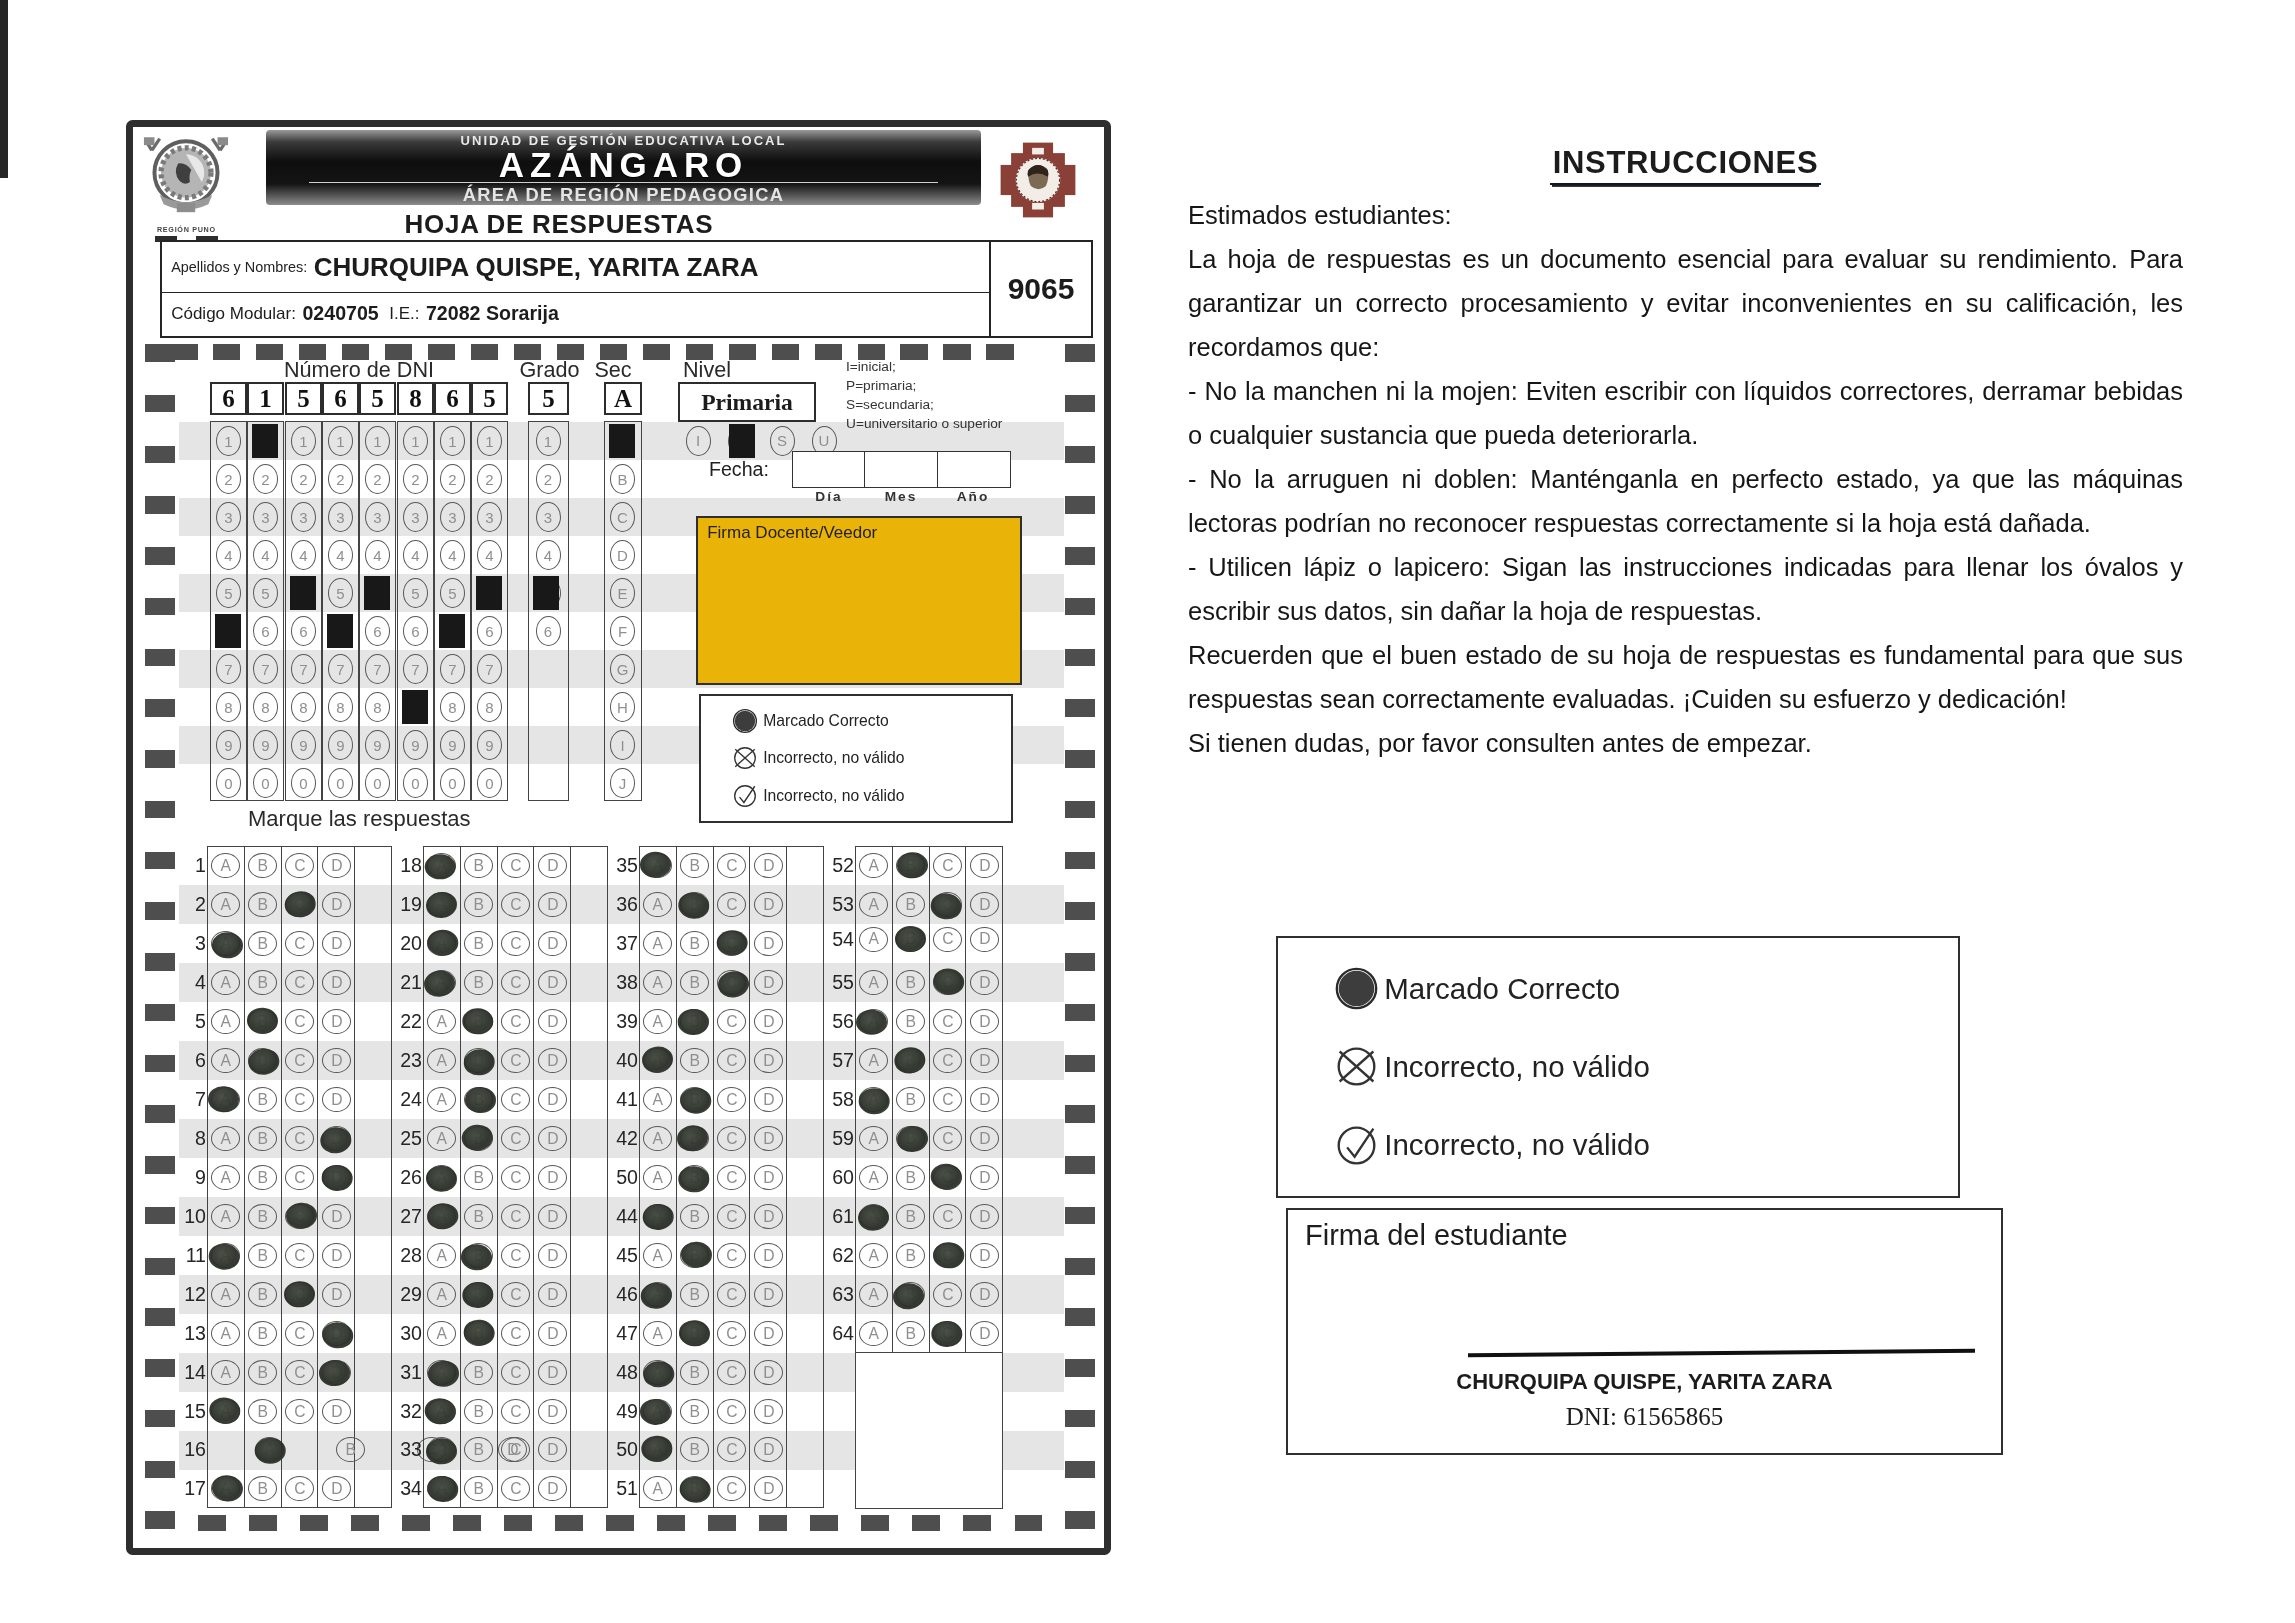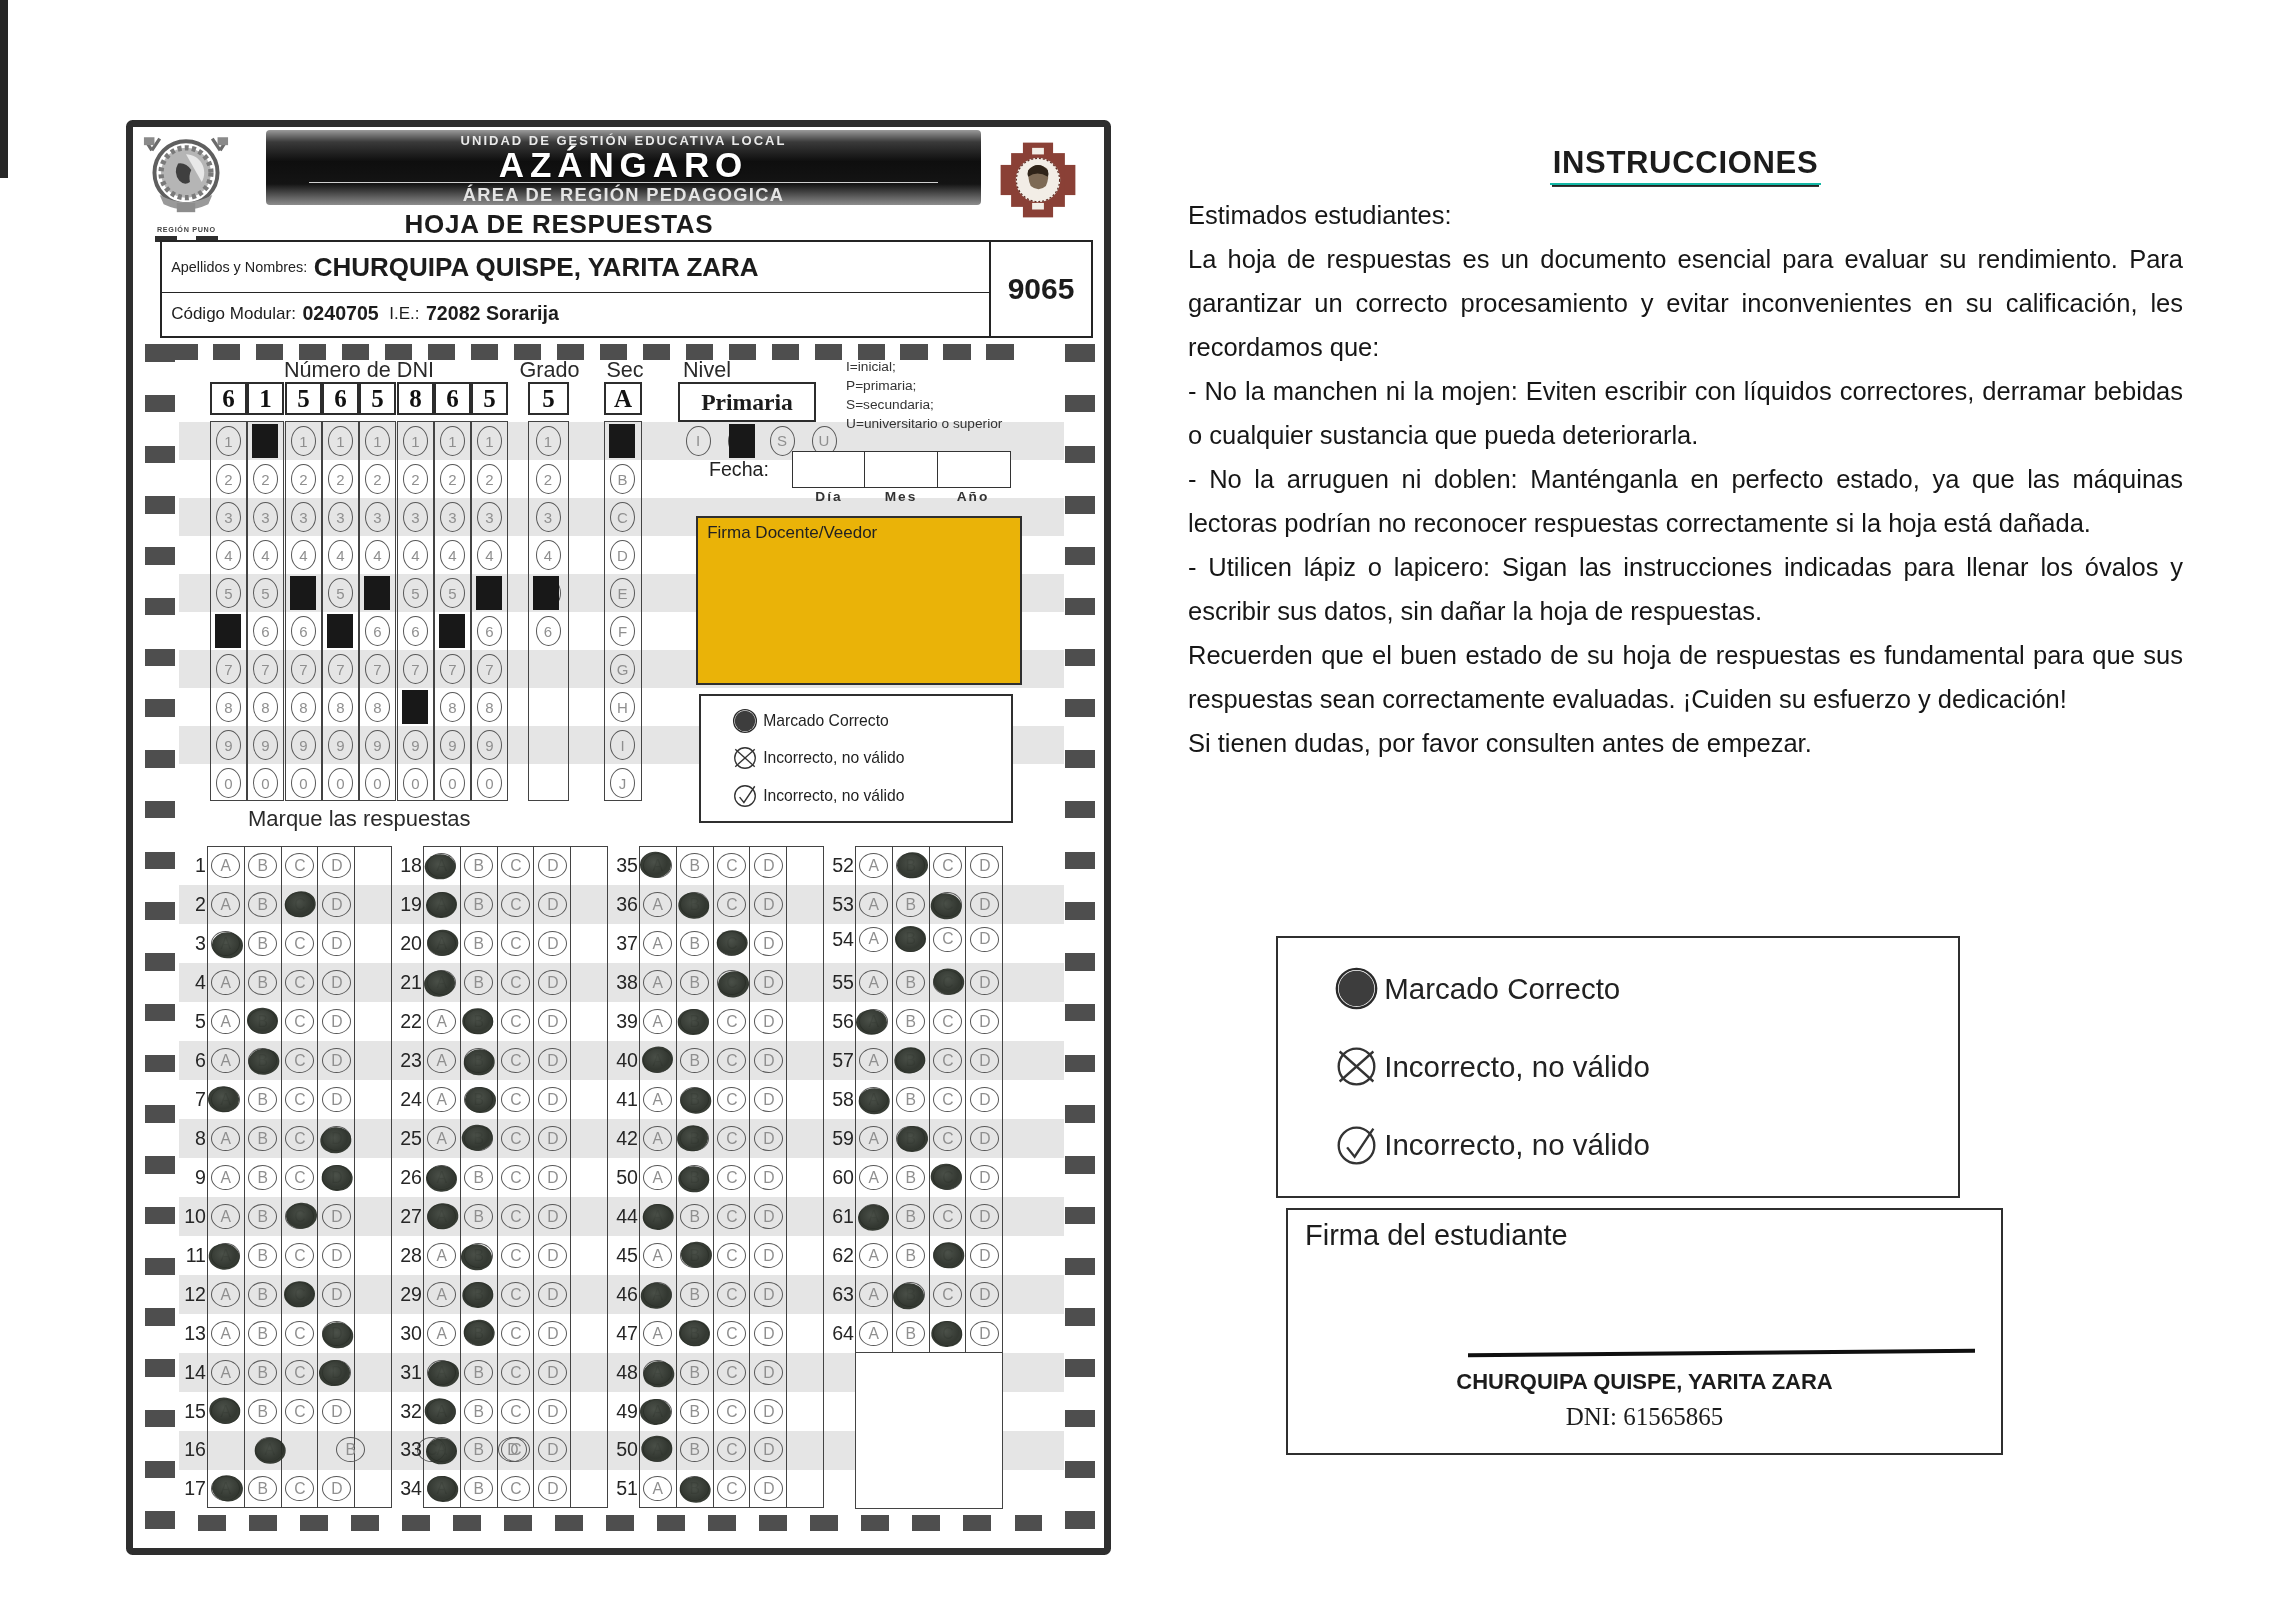--- a/index.html
+++ b/index.html
@@ -92,21 +92,21 @@
   .vline{position:absolute;width:1.3px;background:#434343;}
   .arow{position:absolute;left:0;width:100%;display:flex;align-items:center;}
   .qnum{width:30px;text-align:right;font-size:19.6px;color:#262626;padding-right:1.3px;flex:0 0 30px;}
   .acell{width:37px;height:100%;position:relative;display:flex;align-items:center;justify-content:center;flex:0 0 37px;}
   .abub{width:29px;height:25px;font-size:15.7px;}
   .emptybox{position:absolute;background:#fff;border:1.3px solid #434343;border-top:none;box-sizing:border-box;}
 
   
   .instr{left:1188px;top:145px;width:995px;}
   .instr h2{margin:0 0 11.8px 0;text-align:center;font-size:31px;font-weight:700;letter-spacing:0.7px;}
-  .instr h2 span{border-bottom:2px solid #14b8a6;box-shadow:0 3.9px 0 -2px #222;padding:0 2.6px 2.6px;}
+  .instr h2 span{border-bottom:2px solid #0f172a;box-shadow:0 3.9px 0 -2px #222;padding:0 2.6px 2.6px;}
   .instr p{margin:0;font-size:25.5px;line-height:44px;text-align:justify;color:#161616;}
   .instr-key{left:1276px;top:936px;width:684px;height:262px;border:2px solid #2f2f2f;background:#fff;
              display:flex;flex-direction:column;justify-content:space-around;padding:11.8px 0 11.8px 56px;box-sizing:border-box;}
   .instr-key .keyicon{width:45px;height:45px;flex:0 0 45px;}
   .instr-key .keytext{font-size:29.5px;color:#222;}
   .sig-box{left:1286px;top:1208px;width:713px;height:243px;border:2px solid #2f2f2f;background:#fff;}
   .sig-label{position:absolute;left:17px;top:9.2px;font-size:29px;color:#1d1d1d;}
   .sig-line{position:absolute;left:180px;top:141px;width:507px;height:3.9px;background:#101010;transform:rotate(-0.5deg);}
   .sig-name{position:absolute;left:0;top:159px;width:100%;text-align:center;font-size:22px;font-weight:700;}
   .sig-dni{position:absolute;left:0;top:193px;width:100%;text-align:center;font-size:25px;
@@ -273,21 +273,21 @@
         <div class="tdash"></div>
         <div class="tdash"></div>
         <div class="tdash"></div>
       </div>
 
     <div class="abs stripes1"></div>
     <div class="abs stripes2"></div>
 
     <div class="abs grid-label" style="left:77px;top:230px;width:298px;">Número de DNI</div>
     <div class="abs grid-label" style="left:384px;top:230px;width:65px;">Grado</div>
-    <div class="abs grid-label" style="left:464px;top:230px;width:56px;text-align:center;">Sec</div>
+    <div class="abs grid-label" style="left:452px;top:230px;width:56px;text-align:center;">Sec</div>
     <div class="abs grid-label" style="left:550px;top:230px;width:72px;text-align:left;">Nivel</div>
 
     <div class="abs" id="dni-grid" style="left:77px;top:255px;width:298px;height:419px;">
         <div style="position: absolute; left: 0px; top: 0px; width: 37px; height: 419px;">
           <div class="hdrbox" style="left: 0px; top: 0px; width: 37px; height: 33px; position: absolute;">6</div>
           <div class="colbody" style="left: 0px; top: 39px; width: 37px; height: 380px;">
             <div class="cell" style="position: absolute; left: 0px; top: 0px; width: 35px; height: 38px;">
               <div class="bub" style="width: 25px; height: 30px; font-size: 15px;">1</div>
             </div>
             <div class="cell" style="position: absolute; left: 0px; top: 38px; width: 35px; height: 38px;">

